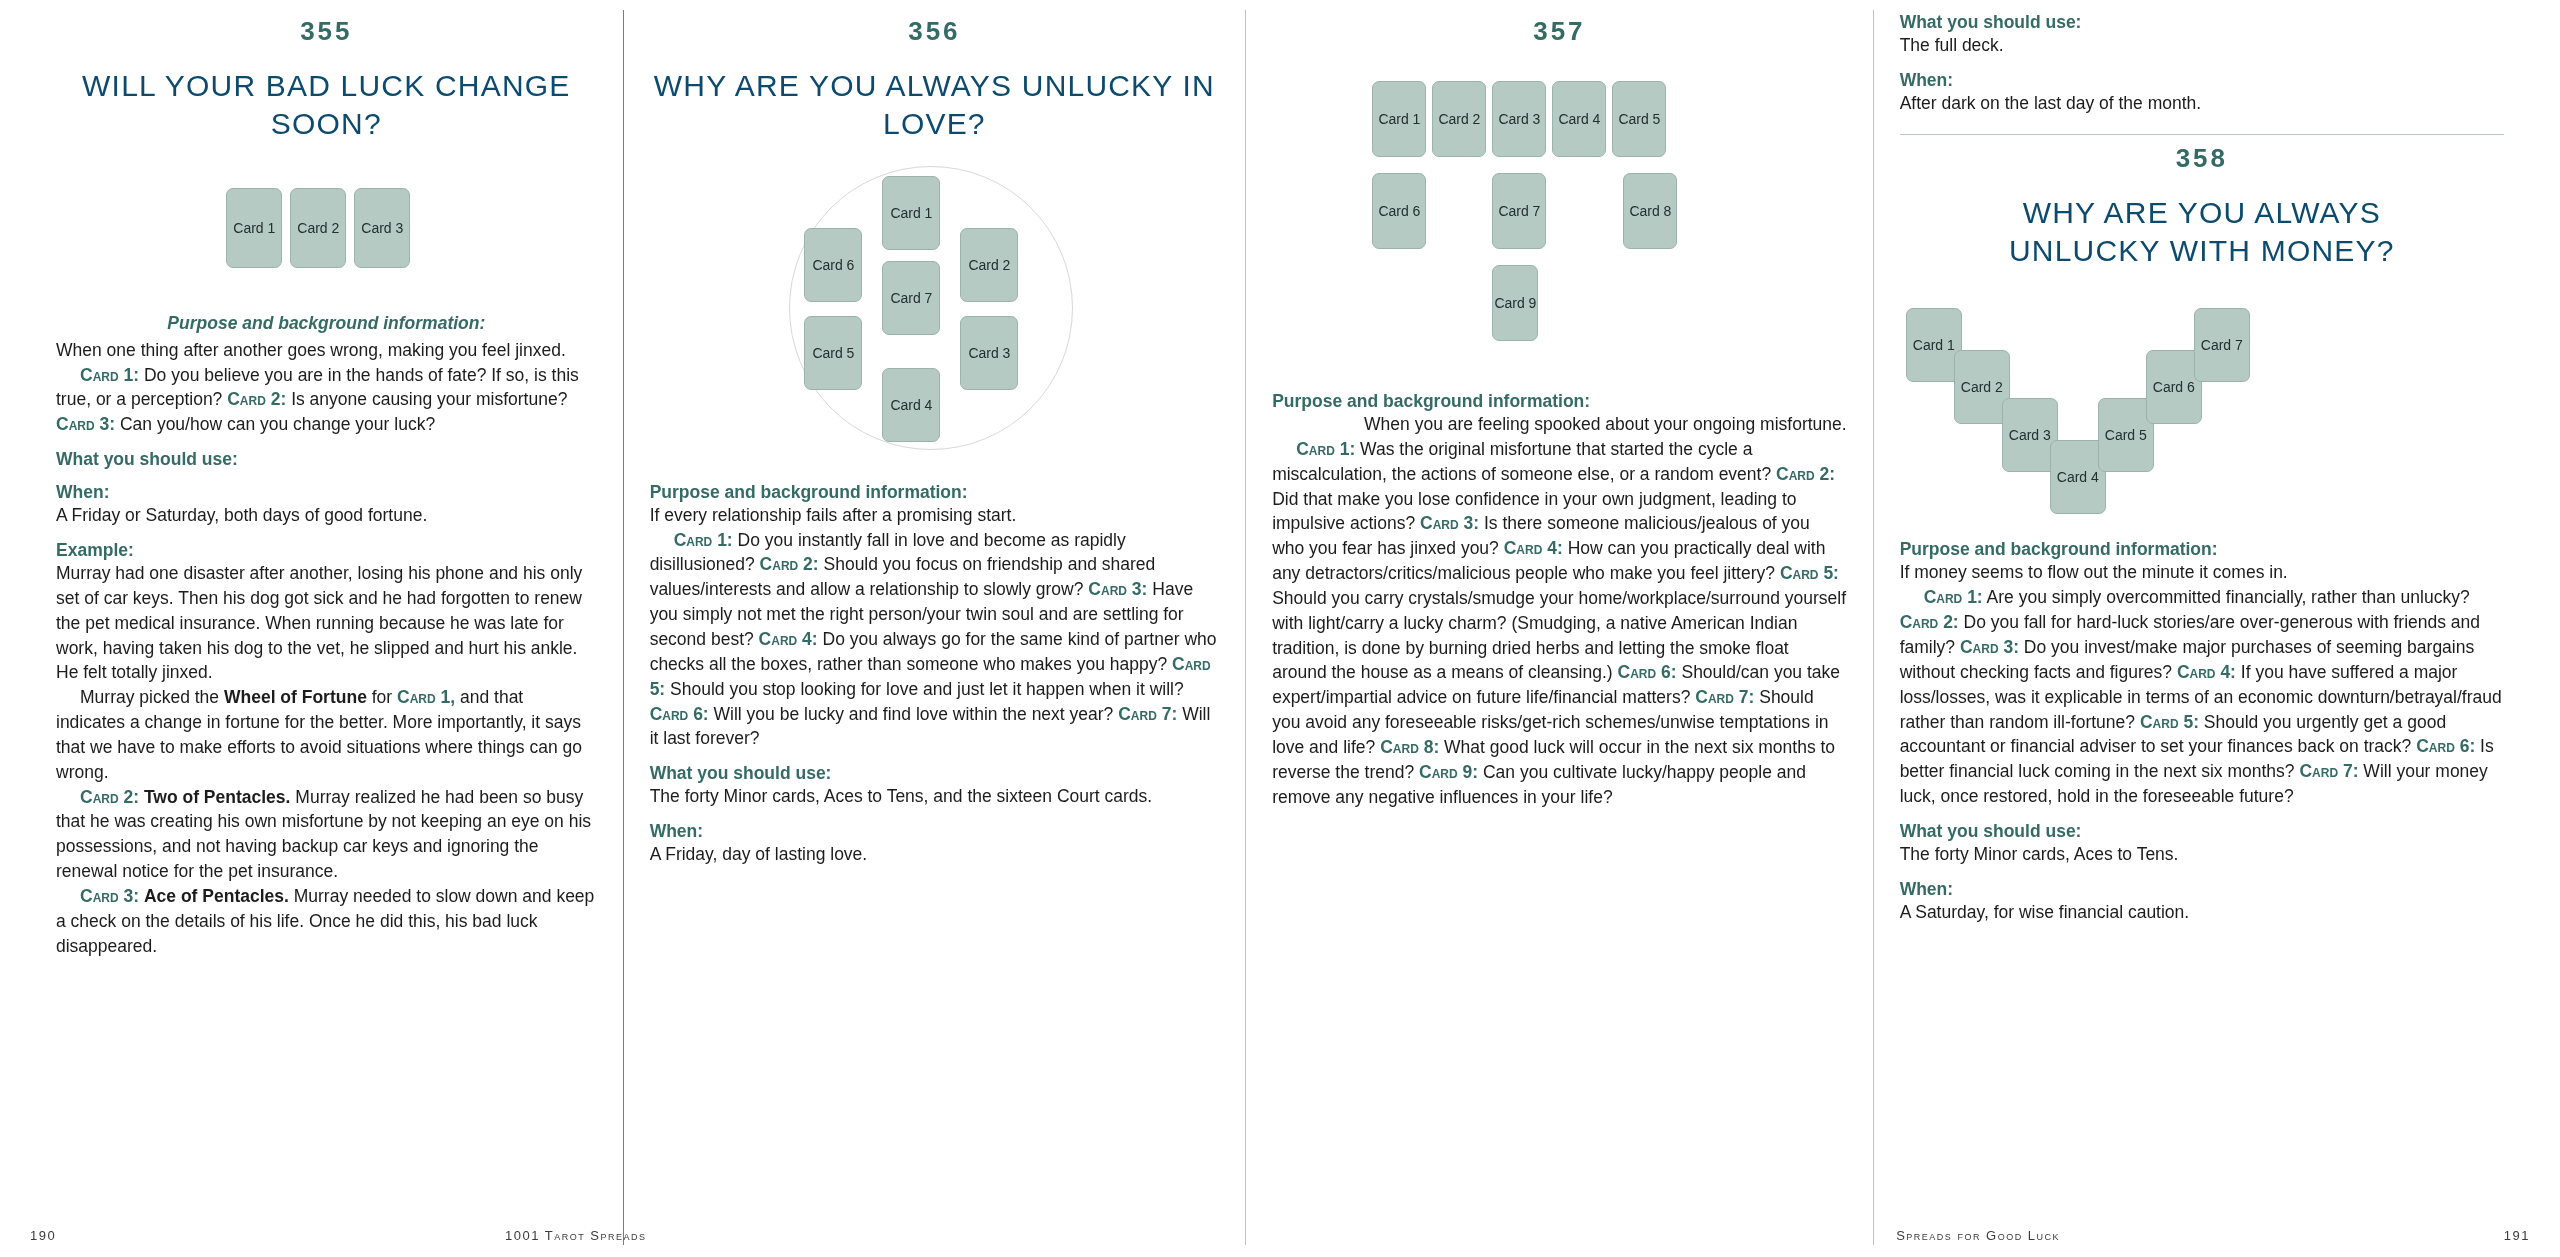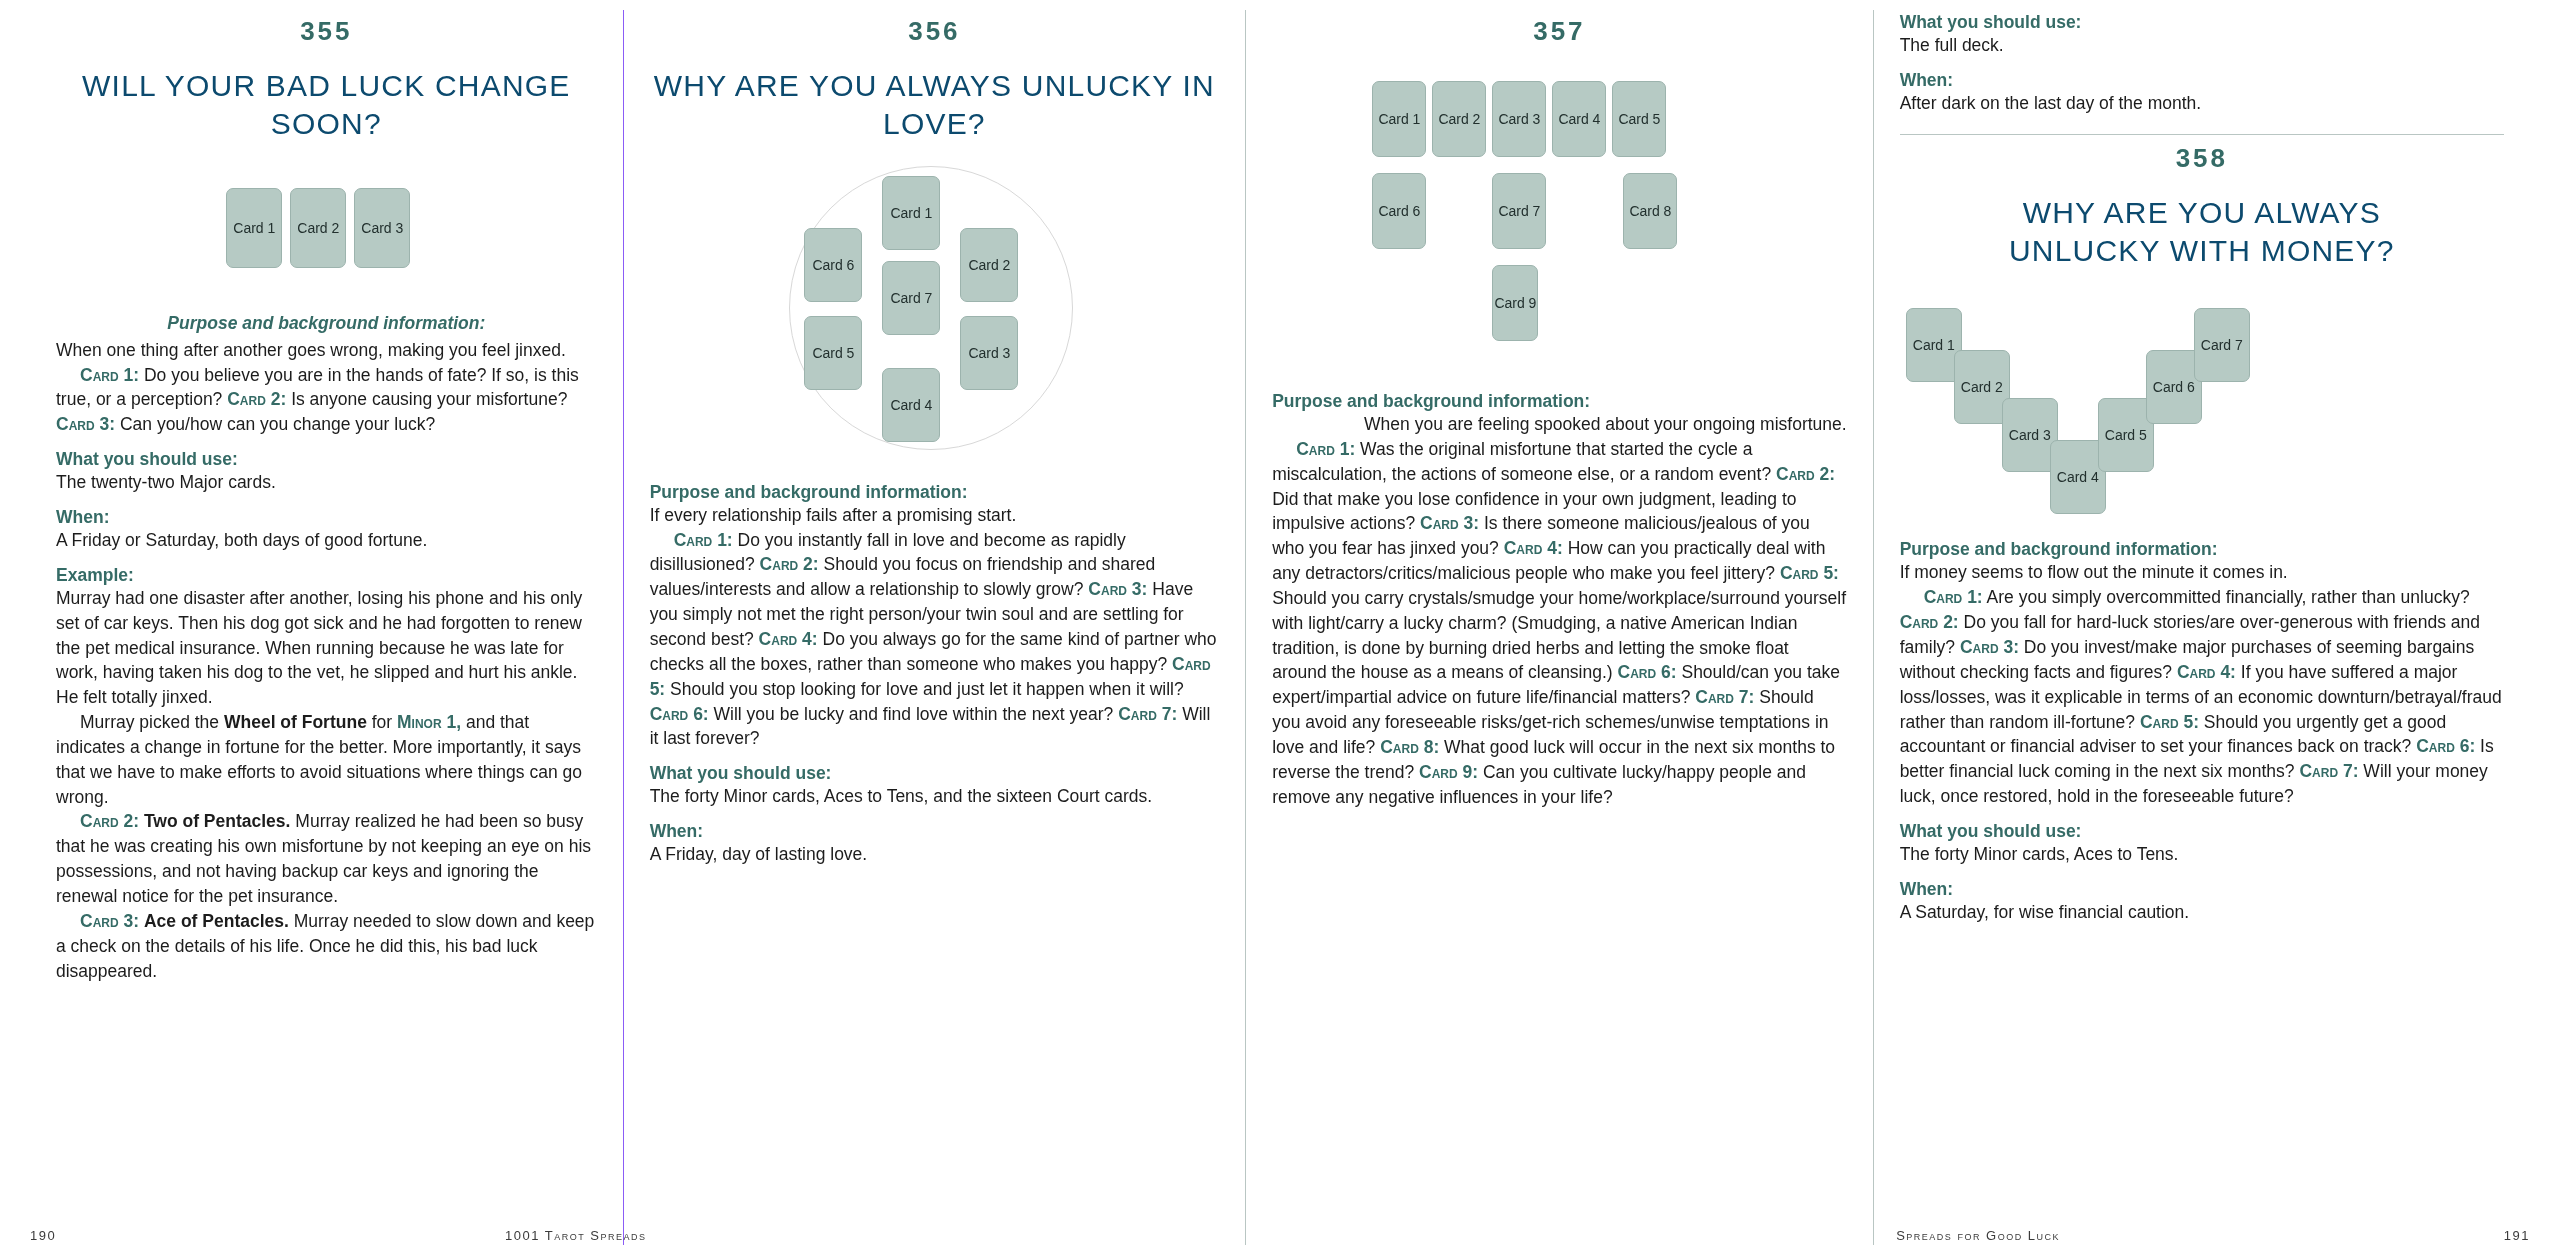--- a/index.html
+++ b/index.html
@@ -131,26 +131,25 @@
     <div class="cards" style="height:135px; width:320px; margin-top:22px;">
       <div class="card" style="left:60px; top:22px; width:56px; height:80px;">Card 1</div>
       <div class="card" style="left:124px; top:22px; width:56px; height:80px;">Card 2</div>
       <div class="card" style="left:188px; top:22px; width:56px; height:80px;">Card 3</div>
     </div>
 
     <div class="heading italic">Purpose and background information:</div>
     <div class="body" style="margin-top:4px;">When one thing after another goes wrong, making you feel jinxed.</div>
     <div class="body indent" style="margin-top:0; text-indent:24px;"><span class="sc">Card 1:</span> Do you believe you are in the hands of fate? If so, is this true, or a perception? <span class="sc">Card 2:</span> Is anyone causing your misfortune? <span class="sc">Card 3:</span> Can you/how can you change your luck?</div>
     <div class="heading">What you should use:</div>
-    <div class="body" style="margin-top:0;">The twenty-two Major cards.</div>
     <div class="heading">When:</div>
     <div class="body" style="margin-top:0;">A Friday or Saturday, both days of good fortune.</div>
     <div class="heading">Example:</div>
     <div class="body" style="margin-top:0;">Murray had one disaster after another, losing his phone and his only set of car keys. Then his dog got sick and he had forgotten to renew the pet medical insurance. When running because he was late for work, having taken his dog to the vet, he slipped and hurt his ankle. He felt totally jinxed.</div>
-    <div class="body" style="margin-top:0; text-indent:24px;">Murray picked the <span class="bold">Wheel of Fortune</span> for <span class="sc">Minor 1,</span> and that indicates a change in fortune for the better. More importantly, it says that we have to make efforts to avoid situations where things can go wrong.</div>
+    <div class="body" style="margin-top:0; text-indent:24px;">Murray picked the <span class="bold">Wheel of Fortune</span> for <span class="sc">Card 1,</span> and that indicates a change in fortune for the better. More importantly, it says that we have to make efforts to avoid situations where things can go wrong.</div>
     <div class="body" style="margin-top:0; text-indent:24px;"><span class="sc">Card 2:</span> <span class="bold">Two of Pentacles.</span> Murray realized he had been so busy that he was creating his own misfortune by not keeping an eye on his possessions, and not having backup car keys and ignoring the renewal notice for the pet insurance.</div>
     <div class="body" style="margin-top:0; text-indent:24px;"><span class="sc">Card 3:</span> <span class="bold">Ace of Pentacles.</span> Murray needed to slow down and keep a check on the details of his life. Once he did this, his bad luck disappeared.</div>
   </div>
 
   <div class="col col-2">
     <div class="spread-num">356</div>
     <div class="spread-title">Why Are You Always Unlucky in Love?</div>
 
     <div class="cards" style="height:290px; width:540px; margin-top:12px;">
       <div class="circle" style="left:125px; top:10px; width:282px; height:282px;"></div>

